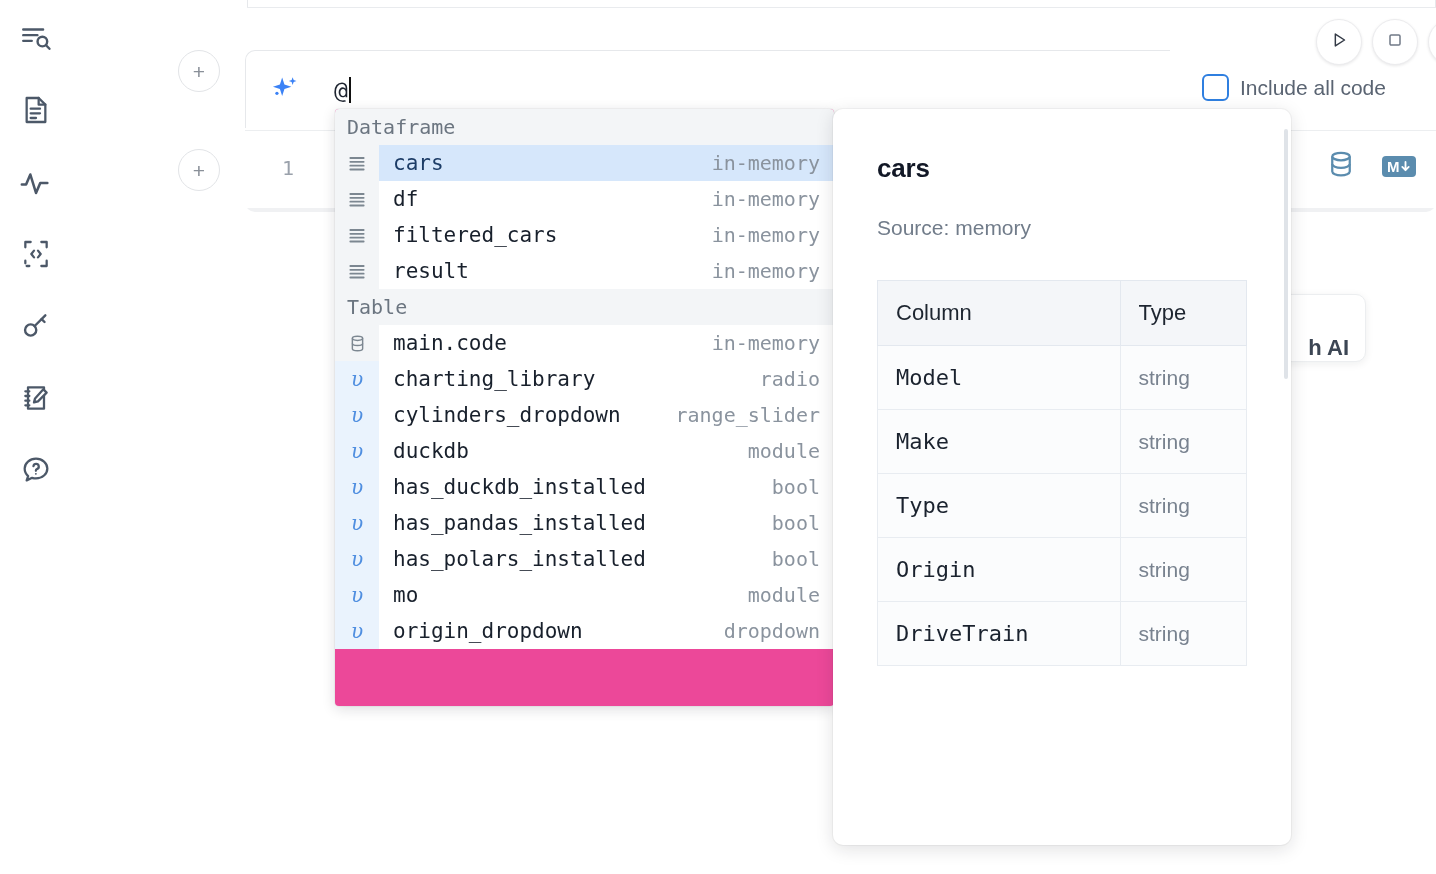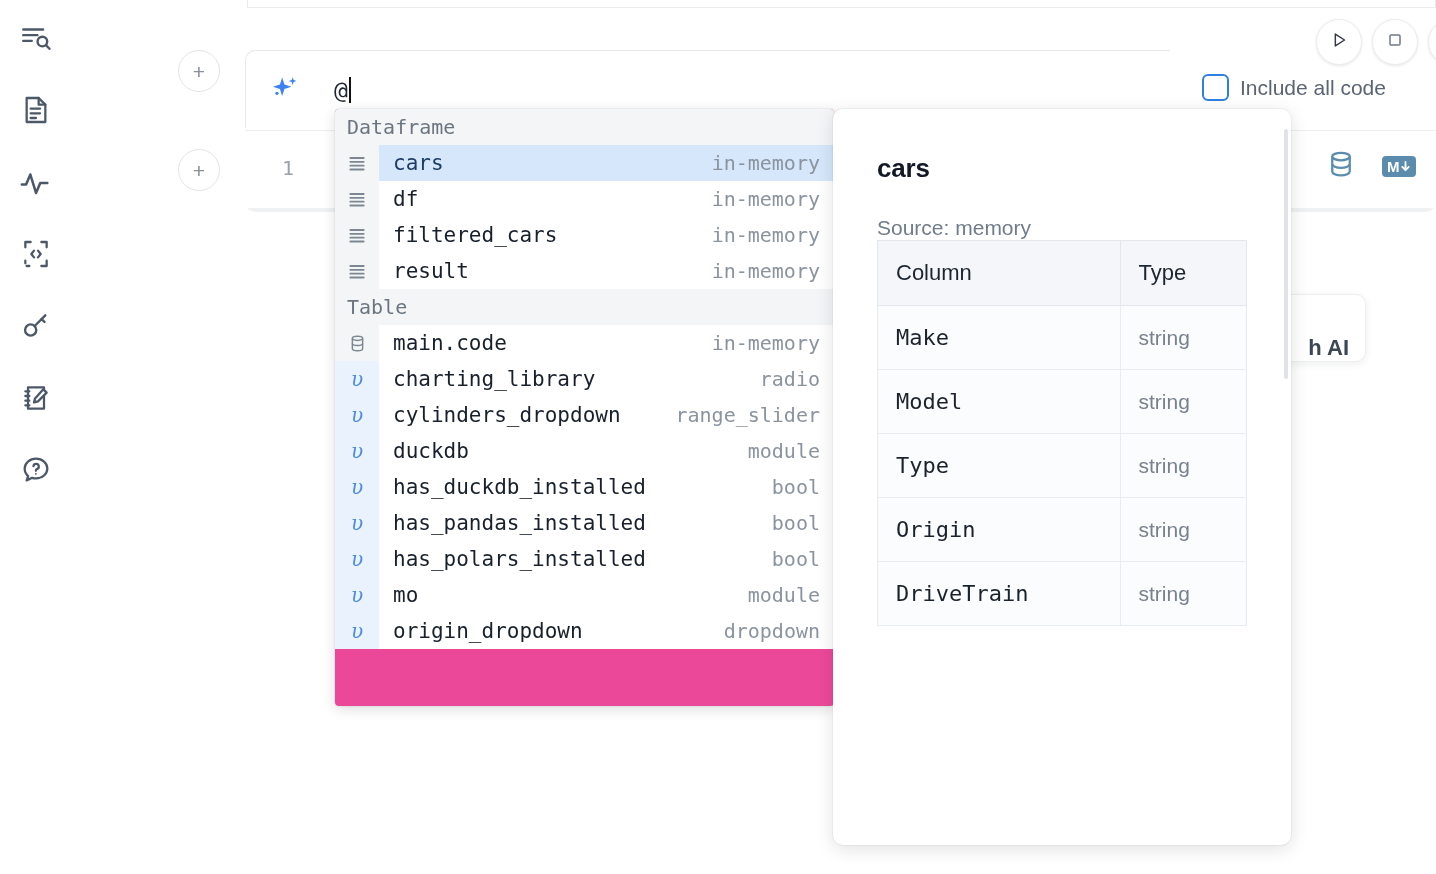--- a/index.html
+++ b/index.html
@@ -149,21 +149,21 @@
     box-shadow: 0 4px 18px rgba(20,24,33,.13), 0 0 0 1px rgba(20,24,33,.04);
     z-index: 30; overflow: hidden;
   }
   .detail-inner { padding: 44px 44px 0 44px; height: 100%; overflow: hidden; }
   .detail-title { font-size: 26px; font-weight: 700; color: #121826; letter-spacing: -.2px; }
   .detail-source { margin-top: 32px; font-size: 21px; color: #717c8a; }
   .detail-pill {
     margin-top: 26px; background: #f1f4f8; border-radius: 8px;
     padding: 16px 18px; font-size: 21px; color: #232c3a;
   }
-  .detail-table { width: 100%; border-collapse: collapse; }
+  .detail-table { margin-top: 40px; width: 100%; border-collapse: collapse; }
   .detail-table th {
     background: #f4f6f9; border: 1px solid #e3e8ef; text-align: left;
     padding: 19px 18px; font-size: 22px; font-weight: 400; color: #1d2530;
   }
   .detail-table td {
     border: 1px solid #e8ecf1; padding: 19px 18px; font-size: 21px;
     background: #fbfcfd;
   }
   .detail-table td.col {
     font-family: "DejaVu Sans Mono", monospace; color: #1a222e; font-size: 22px;
@@ -441,25 +441,25 @@
       <div class="detail-source">Source: memory</div>
       <table class="detail-table">
         <thead>
           <tr>
             <th>Column</th>
             <th>Type</th>
           </tr>
         </thead>
         <tbody id="detail-rows">
             <tr>
-              <td class="col">Make</td>
+              <td class="col">Model</td>
               <td class="typ">string</td>
             </tr>
             <tr>
-              <td class="col">Model</td>
+              <td class="col">Make</td>
               <td class="typ">string</td>
             </tr>
             <tr>
               <td class="col">Type</td>
               <td class="typ">string</td>
             </tr>
             <tr>
               <td class="col">Origin</td>
               <td class="typ">string</td>
             </tr>

